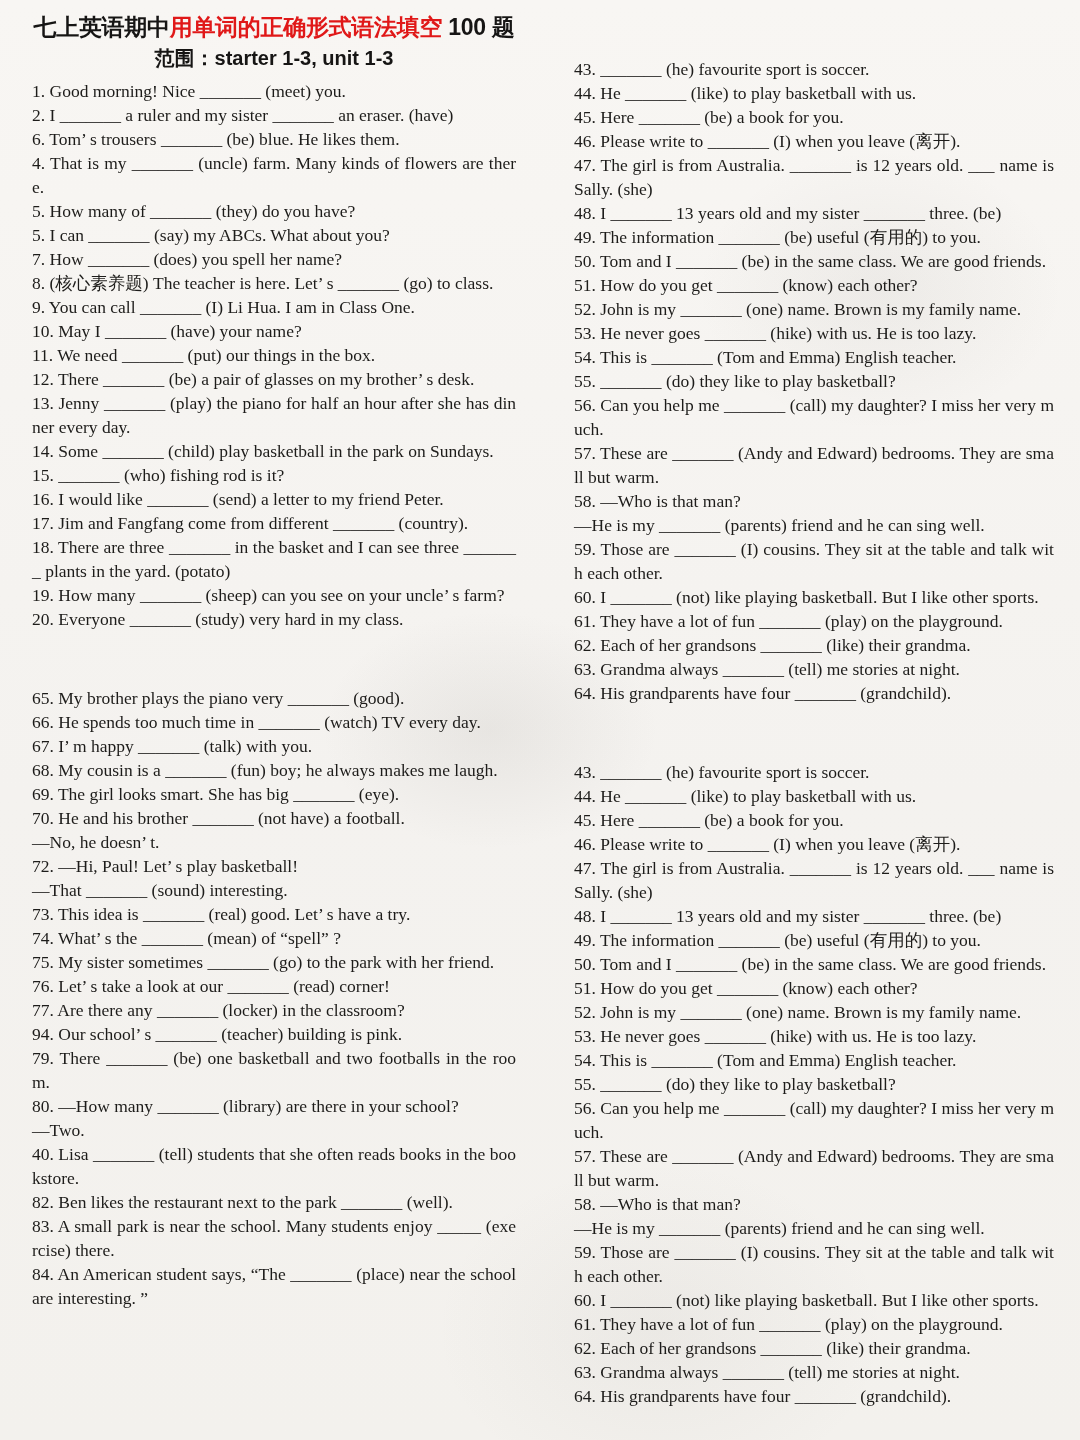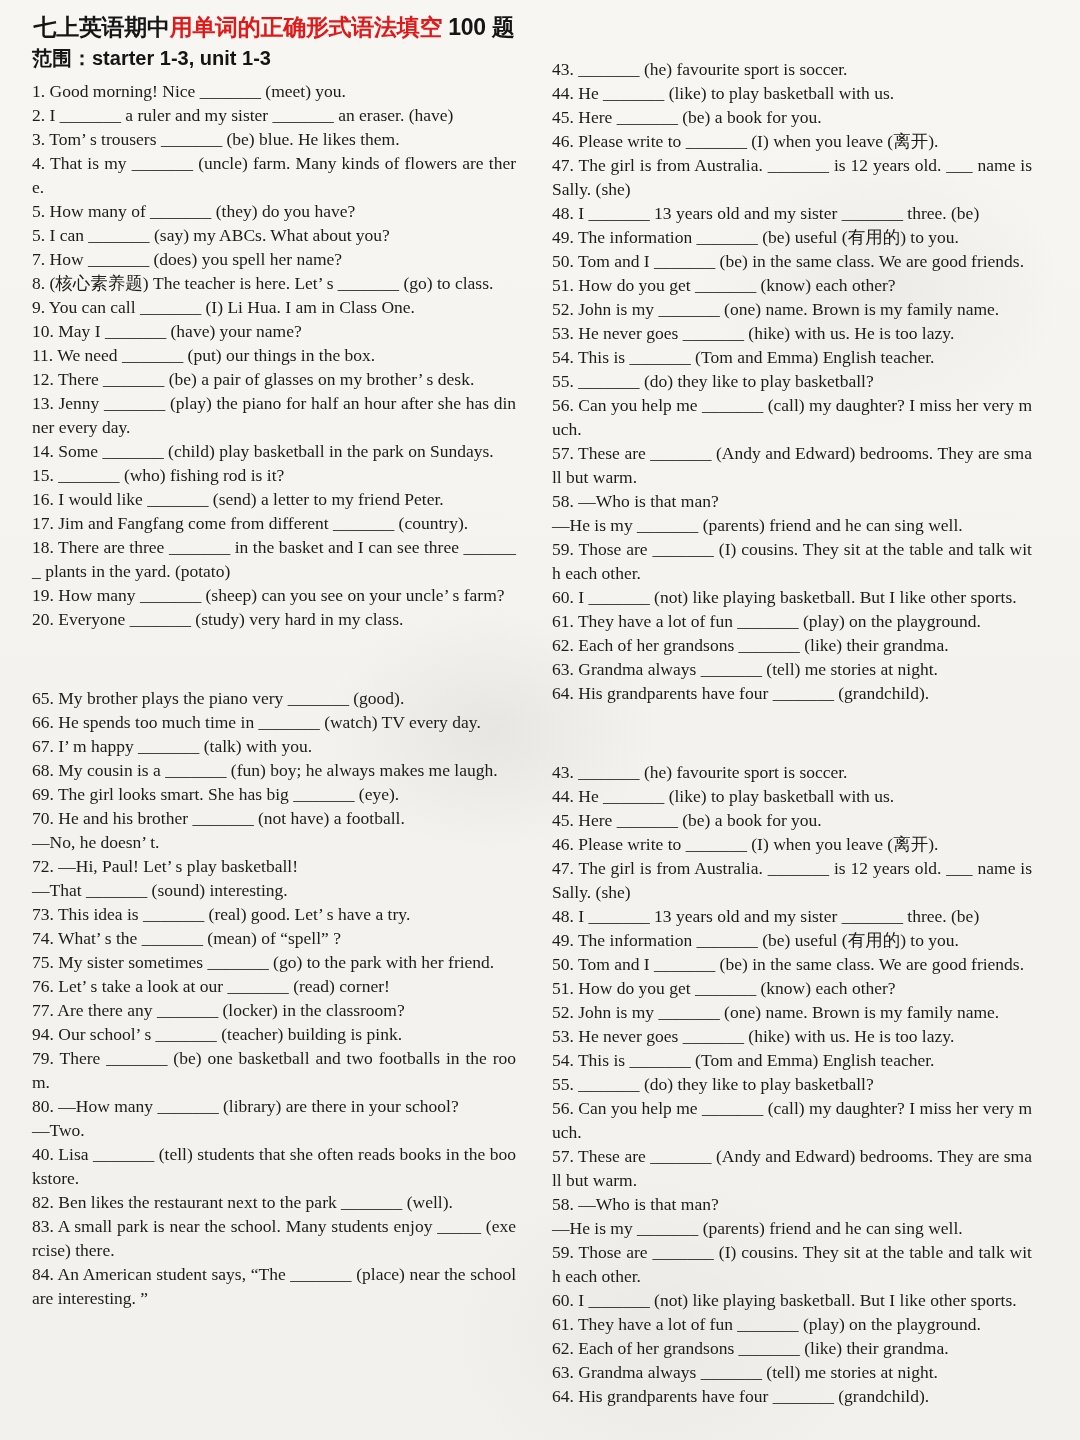--- a/index.html
+++ b/index.html
@@ -13,21 +13,21 @@
     background:
       radial-gradient(ellipse 240px 170px at 490px 730px, rgba(120,115,108,0.10), transparent 70%),
       radial-gradient(ellipse 260px 200px at 880px 290px, rgba(120,115,108,0.08), transparent 70%),
       radial-gradient(ellipse 320px 240px at 660px 1330px, rgba(130,124,116,0.07), transparent 70%),
       linear-gradient(180deg, #f8f6f3 0%, #f4f2ef 55%, #f3f1ed 100%);
     font-family: "Liberation Serif", "DejaVu Serif", serif;
     color: #1d1c1a;
   }
   .page {
     display: flex;
-    gap: 36px;
+    gap: 58px;
     padding: 12px 26px 0 32px;
     box-sizing: border-box;
     width: 1080px;
   }
   .col-left { width: 484px; flex: 0 0 484px; }
   .col-right { width: 480px; flex: 0 0 480px; padding-top: 4px; margin-top: 41px; }
 
   .title {
     font-family: "Liberation Sans", "DejaVu Sans", sans-serif;
     font-weight: bold;
@@ -37,21 +37,21 @@
     text-align: center;
     white-space: nowrap;
     color: #161514;
   }
   .title .red { color: #e01818; }
   .subtitle {
     font-family: "Liberation Sans", "DejaVu Sans", sans-serif;
     font-weight: bold;
     font-size: 20px;
     line-height: 26px;
-    text-align: left;
+    text-align: center;
     color: #161514;
     margin: 3px 0 8px 0;
   }
   .qlist { }
   .q {
     font-size: 17.5px;
     line-height: 24px;
     text-align: justify;
     word-break: break-all;
     margin: 0;
@@ -69,21 +69,21 @@
     <div class="subtitle">范围：starter 1-3, unit 1-3</div>
 
     <div class="qlist">
         <div class="q">
           <div class="qline">1. Good morning! Nice _______ (meet) you.</div>
         </div>
         <div class="q">
           <div class="qline">2. I _______ a ruler and my sister _______ an eraser. (have)</div>
         </div>
         <div class="q">
-          <div class="qline">3. Tom’ s trousers _______ (be) blue. He likes them.</div>
+          <div class="qline">6. Tom’ s trousers _______ (be) blue. He likes them.</div>
         </div>
         <div class="q">
           <div class="qline">4. That is my _______ (uncle) farm. Many kinds of flowers are there.</div>
         </div>
         <div class="q">
           <div class="qline">5. How many of _______ (they) do you have?</div>
         </div>
         <div class="q">
           <div class="qline">5. I can _______ (say) my ABCs. What about you?</div>
         </div>

